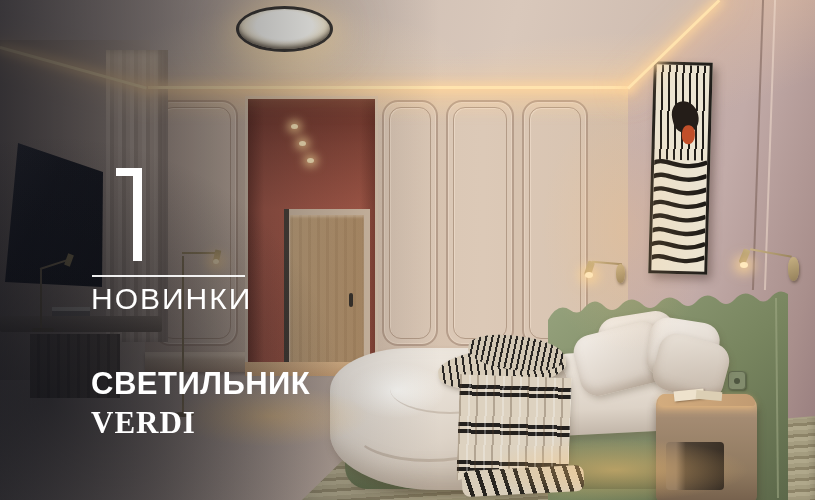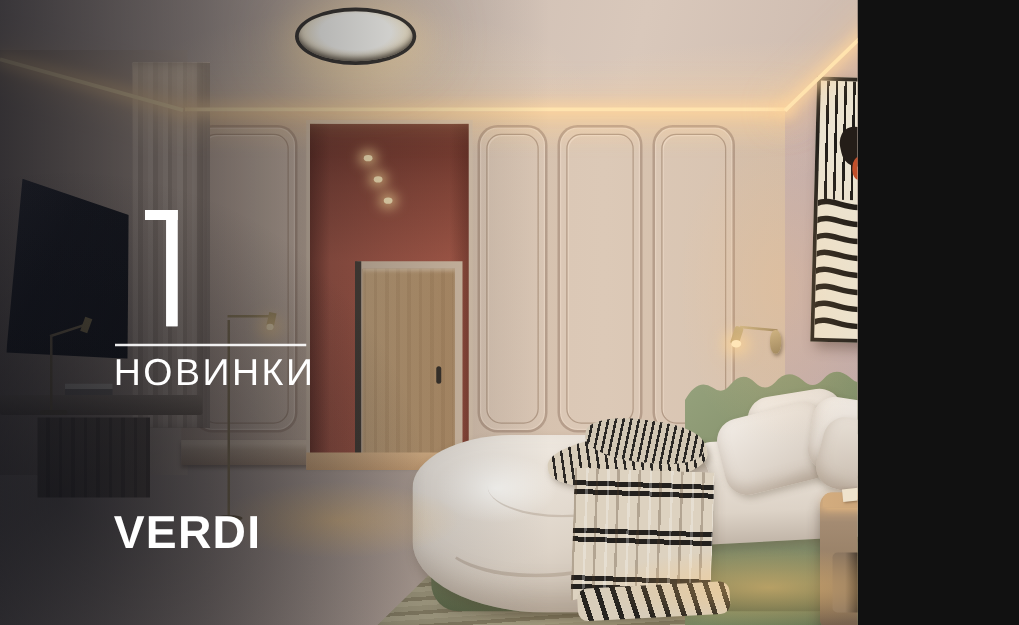--- a/index.html
+++ b/index.html
@@ -1,16 +1,16 @@
 <!DOCTYPE html>
 <html><head>
 <meta charset="utf-8">
 <style>
   html,body{margin:0;padding:0;background:#111;}
-  #app{position:relative;width:686px;height:500px;overflow:hidden;
+  #app{position:relative;width:815px;height:500px;overflow:hidden;
        font-family:"Liberation Sans","DejaVu Sans",sans-serif;background:#b9a89d;}
   #app *{position:absolute;box-sizing:border-box;}
 
   
   .ceiling{left:0;top:0;width:815px;height:90px;
     clip-path:polygon(0 0,718px 0,628px 89px,150px 89px,0 48px);
     background:
       radial-gradient(ellipse 260px 90px at 290px 70px, rgba(248,222,182,.45), transparent 70%),
       radial-gradient(ellipse 300px 70px at 640px 85px, rgba(250,215,170,.4), transparent 75%),
       linear-gradient(105deg,#b3a298 0%,#cdbdb2 38%,#d9c8bb 62%,#c6b2a7 100%);}
@@ -209,21 +209,21 @@
       linear-gradient(90deg,rgba(14,16,24,.74) 0,rgba(14,16,24,.48) 20%,rgba(14,16,24,.2) 38%,rgba(14,16,24,0) 54%);}
   .txt{color:#fff;line-height:1;white-space:nowrap;}
   .big-number{left:116px;top:168px;display:flex;gap:27px;}
   .digit{position:relative;width:26px;height:93px;color:#fff;font-size:93px;}
   .digit-one::before{content:"";position:absolute;left:0;top:0;width:100%;height:8px;background:#fff;}
   .digit-one::after{content:"";position:absolute;right:0;top:0;width:9px;height:100%;background:#fff;}
   .divider{left:92px;top:275px;width:153px;height:2px;background:rgba(255,255,255,.92);}
   .heading{left:91px;top:284px;font-size:30px;letter-spacing:2px;font-weight:400;}
   .subheading{left:91px;top:316px;font-size:28px;font-weight:700;letter-spacing:.5px;}
   .product1{left:91px;top:368px;font-size:31px;font-weight:700;letter-spacing:.5px;}
-  .product2{left:91px;top:407px;font-size:37px;font-weight:700;letter-spacing:1px;}
+  .product2{left:91px;top:407px;font-size:31px;font-weight:700;letter-spacing:1px;font-family:Liberation Serif, serif;}
 </style>
 </head>
 <body>
 
 <div id="app">
 
   <div class="ceiling"></div>
   <div class="left-wall"></div>
   <div class="back-wall"></div>
   <div class="baseboard"></div>
@@ -358,15 +358,16 @@
   <div class="pool" style="left:540px;top:100px;width:170px;height:260px;background:radial-gradient(ellipse,rgba(255,195,125,.22),transparent 70%);"></div>
 
   <div class="dark-overlay"></div>
 
   <div class="big-number txt">
       <div class="digit digit-one"></div>
       <div class="digit digit-one"></div>
     </div>
   <div class="divider"></div>
   <div class="heading txt">НОВИНКИ</div>
+  <div class="product1 txt">СВЕТИЛЬНИК</div>
   <div class="product2 txt">VERDI</div>
 
 </div>
 
 </body></html>

